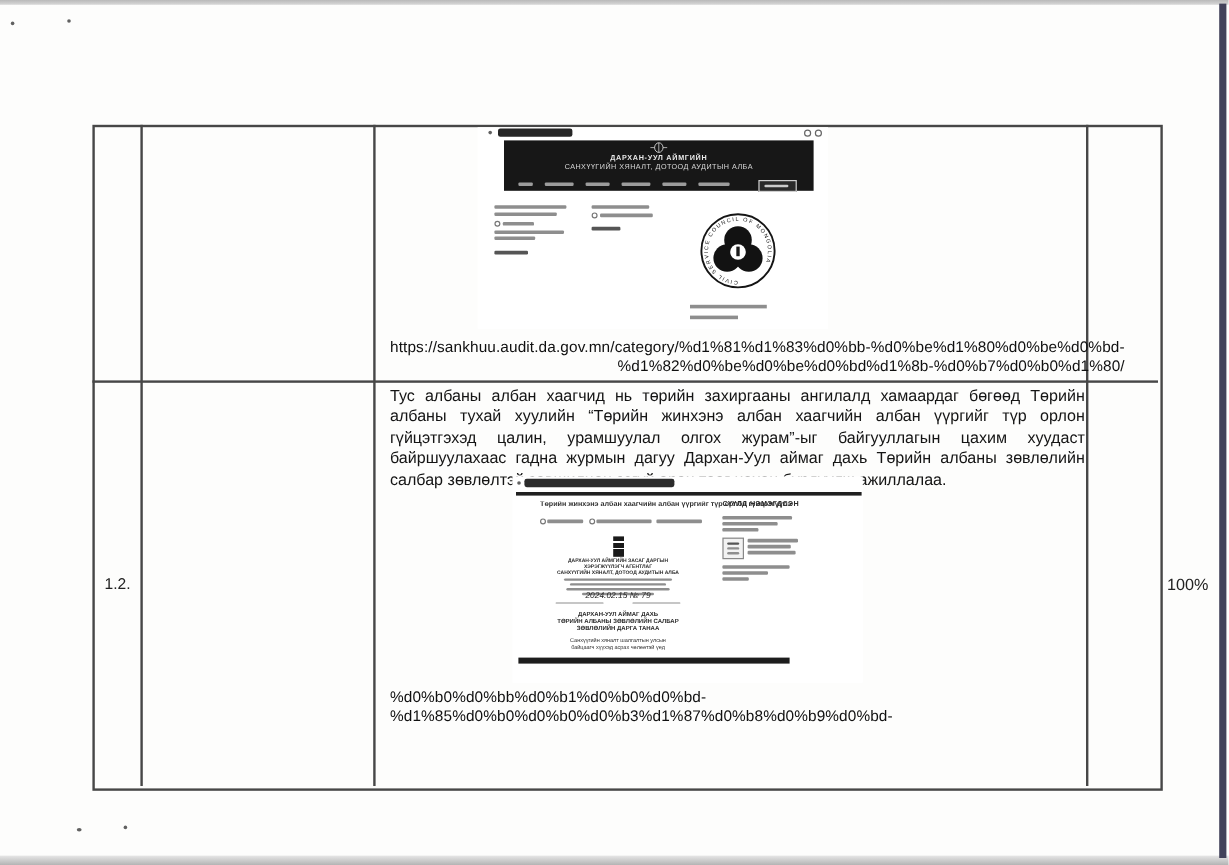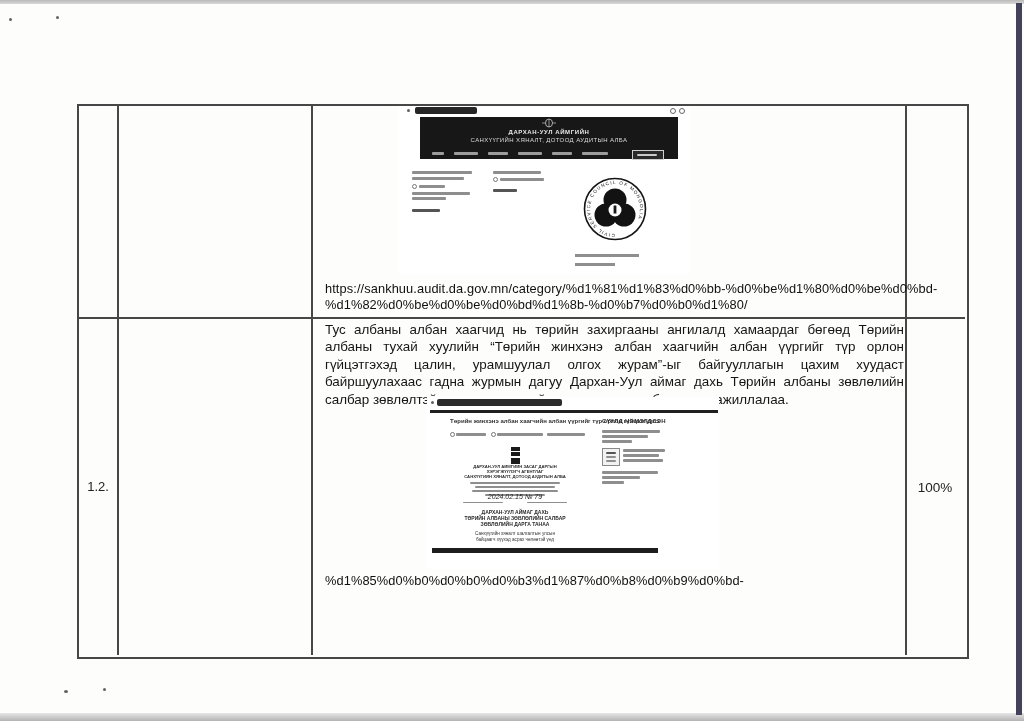--- a/index.html
+++ b/index.html
@@ -14,21 +14,21 @@
   .tframe{position:absolute;left:77px;top:104px;width:888px;height:551px;border:2px solid #474747;}
   .vline{position:absolute;top:104px;height:551px;width:0;border-left:2px solid #474747;}
   .hline{position:absolute;left:77px;width:888px;height:0;border-top:2px solid #474747;}
   .cellnum{position:absolute;left:77px;width:42px;top:479px;text-align:center;font-size:13px;color:#222;}
   .celllabel{position:absolute;left:124px;top:469px;width:182px;font-size:13.4px;line-height:17px;
              text-align:justify;color:#1a1a1a;}
   .para{position:absolute;left:325px;top:321px;width:579px;font-size:13.4px;line-height:17.4px;
         text-align:justify;color:#151515;}
   .url{position:absolute;left:325px;font-size:12.8px;line-height:16.2px;color:#101010;letter-spacing:.1px;}
   .url div{white-space:nowrap;}
-  .percent{position:absolute;left:905px;width:60px;top:480px;text-align:center;font-size:13.5px;color:#222;}
+  .percent{position:absolute;left:947px;width:60px;top:480px;text-align:right;font-size:13.5px;color:#222;}
   
   .tl{position:absolute;height:3px;background:#8e8e8e;border-radius:1px;}
   .tl.dk{background:#555;}
   .dot{position:absolute;border:1px solid #777;border-radius:50%;width:3px;height:3px;}
   
   .shot1{position:absolute;left:398px;top:106px;width:292px;height:168px;background:#fff;}
   .s1pill{position:absolute;left:17px;top:1px;width:62px;height:7px;background:#262626;border-radius:2px;}
   .s1winbtn{position:absolute;top:2px;width:4px;height:4px;border:1px solid #666;border-radius:50%;}
   .s1header{position:absolute;left:22px;top:11px;width:258px;height:42px;background:#171717;}
   .s1logo{position:absolute;left:121px;top:1px;width:16px;height:10px;}
@@ -132,21 +132,21 @@
           <circle cx="41" cy="38" r="11.5"></circle>
         </g>
         <circle cx="32" cy="33" r="6.5" fill="#fff"></circle>
         <rect x="30.6" y="28.5" width="2.8" height="8" fill="#1a1a1a"></rect>
       </svg>
     </div>
     <div class="belowseal1"></div>
     <div class="belowseal2"></div>
   </div>
 
-  <div class="url" style="top:281px;">
+  <div class="url" style="top:281px;text-align:right;">
     <div>https://sankhuu.audit.da.gov.mn/category/%d1%81%d1%83%d0%bb-%d0%be%d1%80%d0%be%d0%bd-</div>
     <div>%d1%82%d0%be%d0%be%d0%bd%d1%8b-%d0%b7%d0%b0%d1%80/</div>
   </div>
 
   <div class="cellnum">1.2.</div>
   <div class="para">Тус албаны албан хаагчид нь төрийн захиргааны ангилалд хамаардаг бөгөөд Төрийн албаны тухай хуулийн “Төрийн жинхэнэ албан хаагчийн албан үүргийг түр орлон гүйцэтгэхэд цалин, урамшуулал олгох журам”-ыг байгууллагын цахим хуудаст байршуулахаас гадна журмын дагуу Дархан-Уул аймаг дахь Төрийн албаны зөвлөлийн салбар зөвлөлтэй зөвшилцөн эзгүй орон тоог нөхөн бүрдүүлж ажиллалаа.</div>
 
   <div class="shot2">
     <div class="speck" style="left:4px;top:4px;width:3px;height:3px;"></div>
     <div class="s2pill"></div>
@@ -196,18 +196,19 @@
       </div>
       <div class="s2body">
         <div>Санхүүгийн хяналт шалгалтын улсын</div>
         <div>байцаагч хүүхэд асрах чөлөөтэй үед</div>
       </div>
     </div>
     <div class="s2bar"></div>
   </div>
 
   <div class="url" style="top:573px;">
+    <div>%d0%b0%d0%bb%d0%b1%d0%b0%d0%bd-</div>
     <div>%d1%85%d0%b0%d0%b0%d0%b3%d1%87%d0%b8%d0%b9%d0%bd-</div>
   </div>
 
   <div class="percent">100%</div>
 
 </div>
 
 </body></html>

